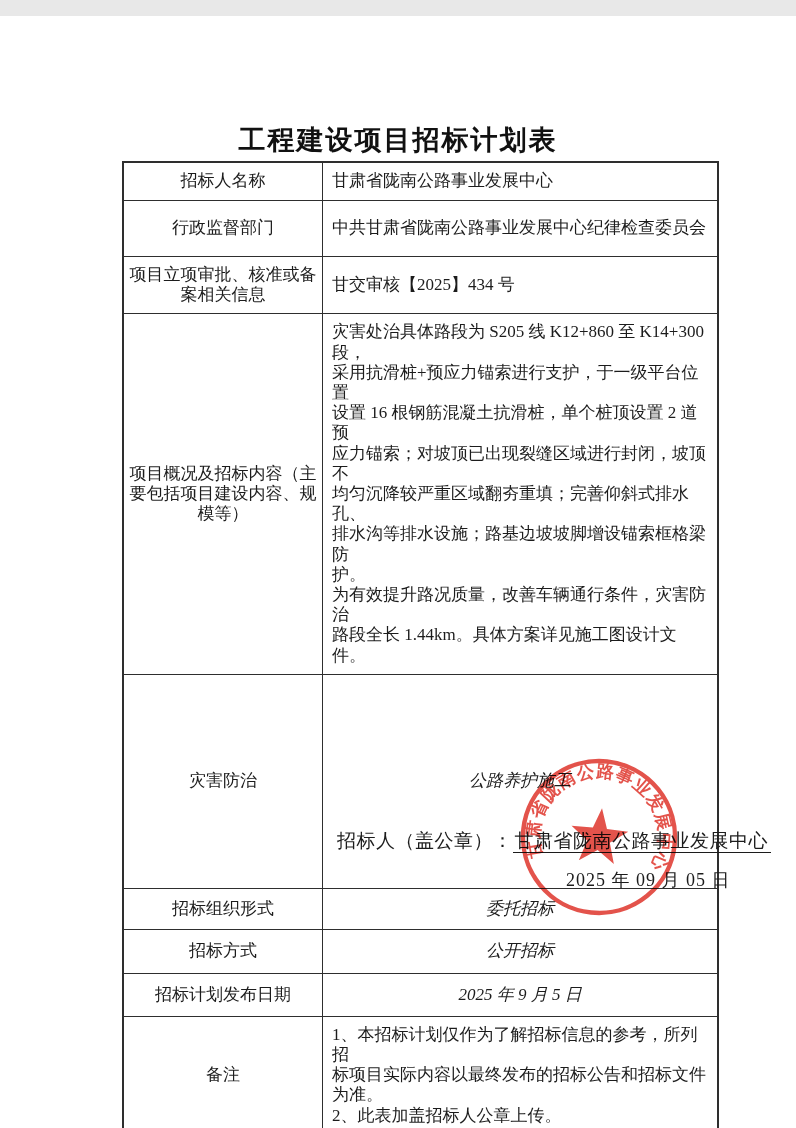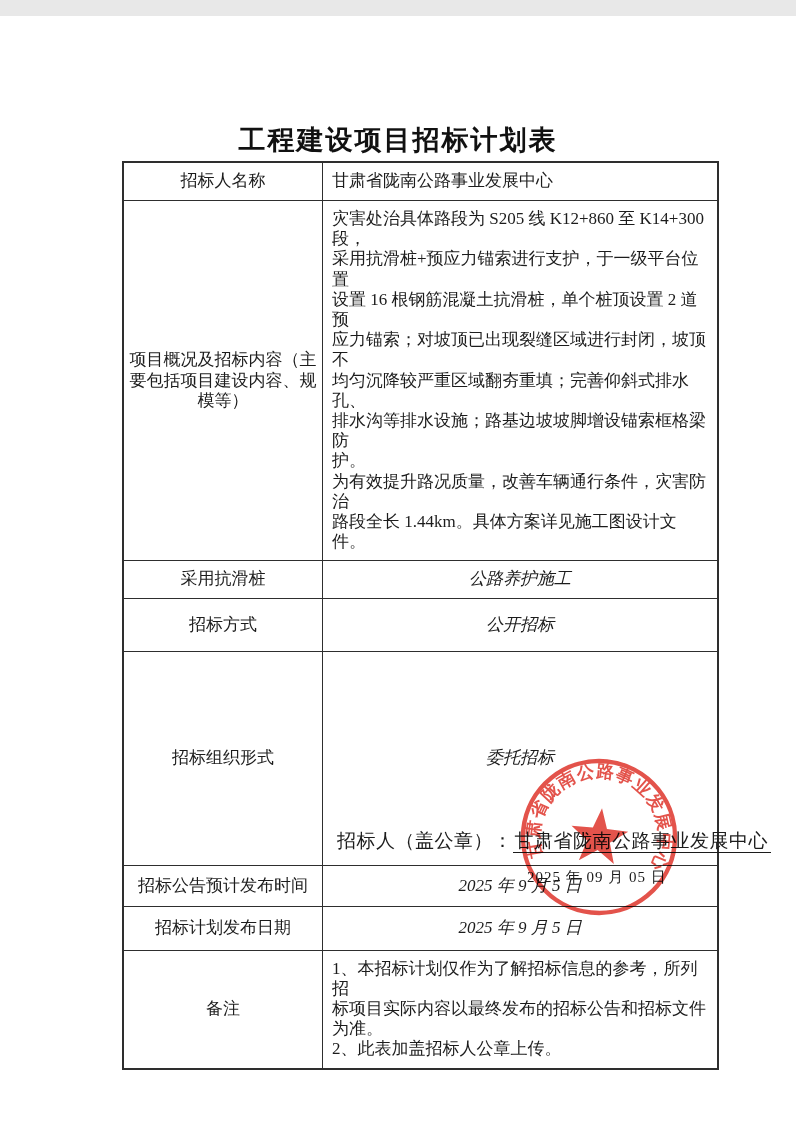--- a/index.html
+++ b/index.html
@@ -60,22 +60,22 @@
     font-size:19px;
     letter-spacing:.5px;
     white-space:nowrap;
   }
   .sign-name{
     border-bottom:1.5px solid #1c1c1c;
     padding:0 3px 1px 2px;
   }
   .sign-date{
     position:absolute;
-    left:527px; top:852px;
-    font-size:15px;
+    left:566px; top:852px;
+    font-size:18px;
     letter-spacing:1px;
     white-space:nowrap;
   }
   .stamp{
     position:absolute;
     left:514px; top:736px;
     width:170px; height:170px;
     opacity:.88;
     mix-blend-mode:multiply;
     transform:rotate(6deg);
@@ -95,48 +95,53 @@
 
   <div class="doc-title">工程建设项目招标计划表</div>
 
   <table class="plan">
     <tbody>
         <tr>
           <td class="lbl">招标人名称</td>
           <td class="val left">甘肃省陇南公路事业发展中心</td>
         </tr>
         <tr>
+          <td class="lbl">行政监督部门</td>
+          <td class="val left">中共甘肃省陇南公路事业发展中心纪律检查委员会</td>
+        </tr>
+        <tr>
+          <td class="lbl">项目立项审批、核准或备
+案相关信息</td>
+          <td class="val left">甘交审核【2025】434 号</td>
+        </tr>
+        <tr>
           <td class="lbl">项目概况及招标内容（主
 要包括项目建设内容、规
 模等）</td>
           <td class="val left">灾害处治具体路段为 S205 线 K12+860 至 K14+300 段，
 采用抗滑桩+预应力锚索进行支护，于一级平台位置
 设置 16 根钢筋混凝土抗滑桩，单个桩顶设置 2 道预
 应力锚索；对坡顶已出现裂缝区域进行封闭，坡顶不
 均匀沉降较严重区域翻夯重填；完善仰斜式排水孔、
 排水沟等排水设施；路基边坡坡脚增设锚索框格梁防
 护。
 为有效提升路况质量，改善车辆通行条件，灾害防治
 路段全长 1.44km。具体方案详见施工图设计文件。</td>
         </tr>
         <tr>
-          <td class="lbl">采用抗滑桩</td>
+          <td class="lbl">灾害防治</td>
           <td class="val center">公路养护施工</td>
-        </tr>
-        <tr>
-          <td class="lbl">招标方式</td>
-          <td class="val center">公开招标</td>
         </tr>
         <tr>
           <td class="lbl">招标组织形式</td>
           <td class="val center">委托招标</td>
         </tr>
         <tr>
-          <td class="lbl">招标公告预计发布时间</td>
-          <td class="val center">2025 年 9 月 5 日</td>
+          <td class="lbl">招标方式</td>
+          <td class="val center">公开招标</td>
         </tr>
         <tr>
           <td class="lbl">招标计划发布日期</td>
           <td class="val center">2025 年 9 月 5 日</td>
         </tr>
         <tr>
           <td class="lbl">备注</td>
           <td class="val left">1、本招标计划仅作为了解招标信息的参考，所列招
 标项目实际内容以最终发布的招标公告和招标文件
 为准。

